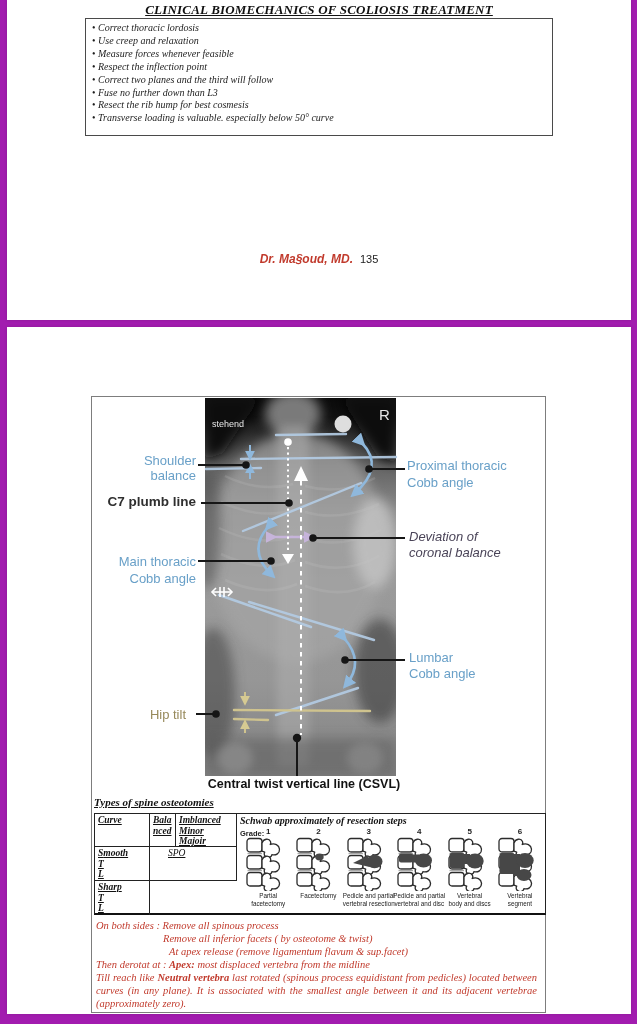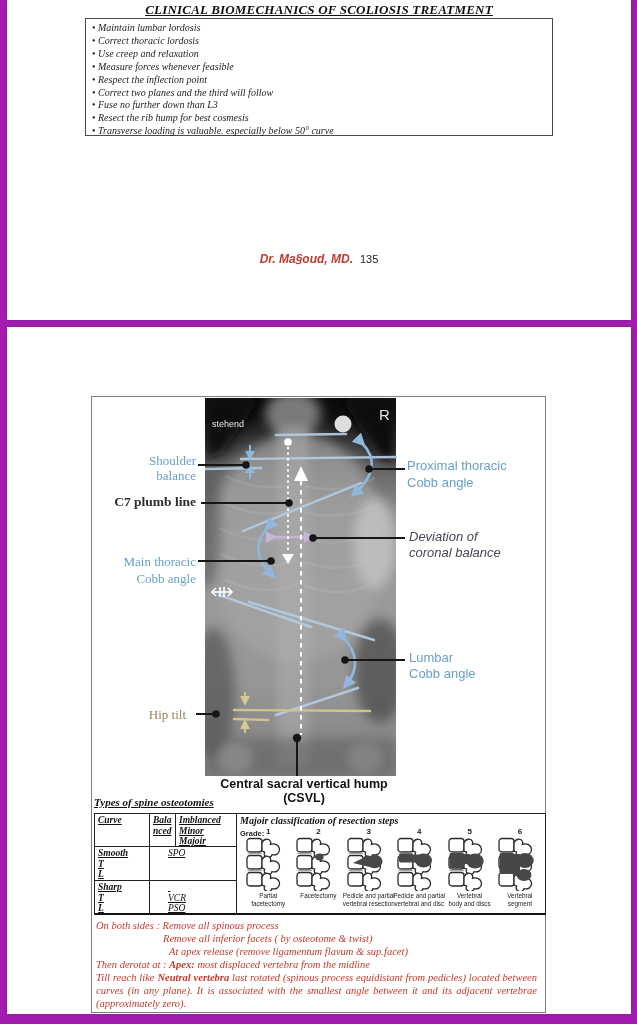--- a/index.html
+++ b/index.html
@@ -23,21 +23,21 @@
     font-family:"Liberation Sans",sans-serif;}
   .author{color:var(--red,#c0392b);font-weight:bold;font-style:italic;font-size:12px;}
   .pagenum{color:#222;font-size:11px;margin-left:7px;}
 
   
   .outer-box{position:absolute;left:84px;top:69px;width:455px;height:617px;
     border:1px solid #7d7d7d;background:#fff;}
   .fig-svg{position:absolute;left:0;top:0;}
 
   .fig-label{position:absolute;font-family:"Liberation Sans",sans-serif;font-size:13px;line-height:16px;}
-  .lab-right{text-align:right;font-family:Liberation Serif, serif;}
+  .lab-right{text-align:right;}
   .lab-blue{color:var(--label_blue,#69a0c8);}
   .lab-dark{color:var(--label_dark,#2f2f2f);font-weight:bold;font-size:13.5px;}
   .lab-purple{color:var(--label_purple,#4a4458);}
   .lab-khaki{color:var(--label_khaki,#97895a);}
   .shoulder-lab{right:349px;top:56px;line-height:15px;}
   .c7-lab{right:349px;top:97px;}
   .main-lab{right:349px;top:156px;line-height:17px;}
   .hip-lab{right:359px;top:310px;}
   .prox-lab{left:315px;top:60px;line-height:17px;}
   .dev-lab{left:317px;top:132px;font-style:italic;}
@@ -98,21 +98,20 @@
 </style>
 </head>
 <body>
 
 <div class="canvas">
 
   <div class="page page1">
     <div class="doc-title">CLINICAL BIOMECHANICS OF SCOLIOSIS TREATMENT</div>
     <div class="bullet-box">
       <ul>
-          <li>Maintain lumbar lordosis</li>
           <li>Correct thoracic lordosis</li>
           <li>Use creep and relaxation</li>
           <li>Measure forces whenever feasible</li>
           <li>Respect the inflection point</li>
           <li>Correct two planes and the third will follow</li>
           <li>Fuse no further down than L3</li>
           <li>Resect the rib hump for best cosmesis</li>
           <li>Transverse loading is valuable. especially below 50° curve</li>
         </ul>
     </div>
@@ -267,21 +266,21 @@
       </div>
       <div class="fig-label lab-purple dev-lab">
         <div>Deviation of</div>
         <div>coronal balance</div>
       </div>
       <div class="fig-label lab-blue lum-lab">
         <div>Lumbar</div>
         <div>Cobb  angle</div>
       </div>
 
-      <div class="csvl-caption">Central sacral vertical hump (CSVL)</div>
+      <div class="csvl-caption">Central twist vertical line (CSVL)</div>
 
       <div class="osteo-heading">Types of spine osteotomies</div>
 
       <div class="osteo-table">
         <div class="ot-left">
           <div class="ot-cell bold-ital bd-r bd-b">Curve</div>
           <div class="ot-cell bold-ital bd-r bd-b">
             <div>Bala</div>
             <div>nced</div>
           </div>
@@ -298,29 +297,24 @@
           </div>
           <div class="ot-cell ital bd-r bd-b span2 val-indent">
             <span class="u">S</span><span>PO</span>
           </div>
 
           <div class="ot-cell bold-ital bd-r">
             <div>Sharp</div>
             <div>T</div>
             <div>L</div>
           </div>
-          <div class="ot-cell ital bd-r span2 val-indent">
-            <div>&nbsp;</div>
-            <div>VCR</div>
-            <div>PSO</div>
-          </div>
         </div>
 
         <div class="schwab">
-          <div class="schwab-title">Majoir classification of resection steps</div>
+          <div class="schwab-title">Schwab approximately of resection steps</div>
           <div class="grade-label">Grade:</div>
 
           <svg width="0" height="0" style="position:absolute" aria-hidden="true">
             <defs>
               <g id="vlevel">
                 <rect class="vb" x="1" y="1.5" width="15" height="13.5" rx="3"></rect>
                 <path class="vb" d="M16 6 c1.5 -4.5 7 -5 8.5 -1.5 c.5 1.2 .3 2.2 -.3 3 c4.5 -1.8 9 .8 9.3 4.6 c.3 4.2 -3.4 6.6 -7.6 5.6 c-.4 2.2 -2.6 3.4 -4.8 2.8 c-2.6 -.7 -3.6 -3.2 -2.4 -5.4 l-2.7 -.9 z"></path>
               </g>
             </defs>
           </svg>

